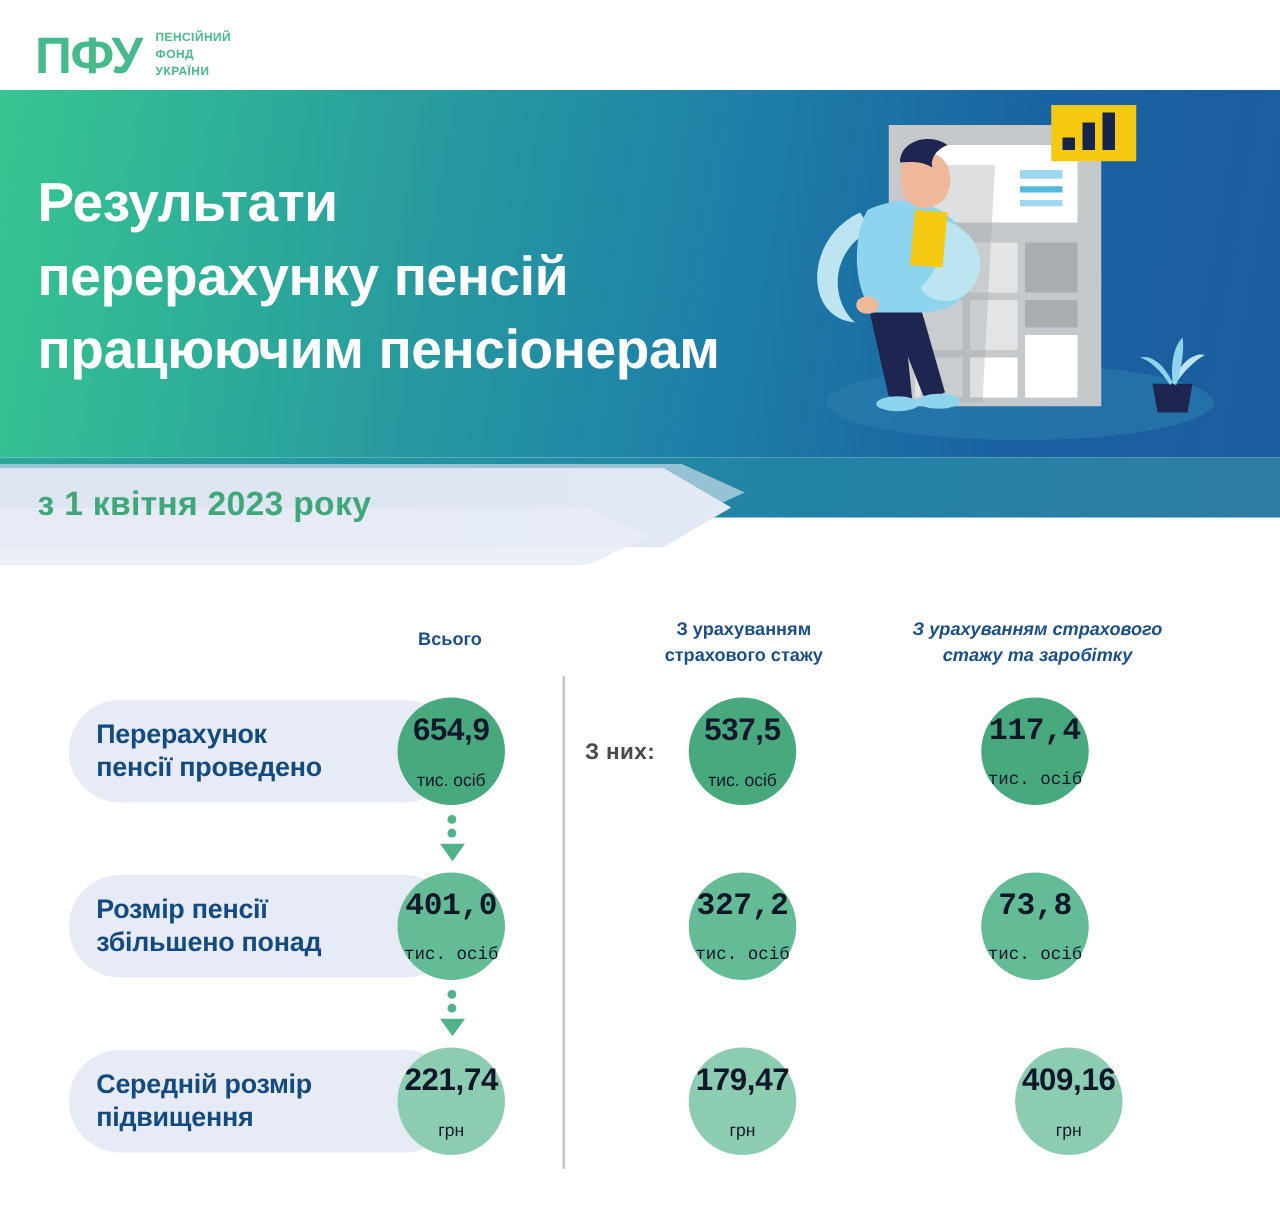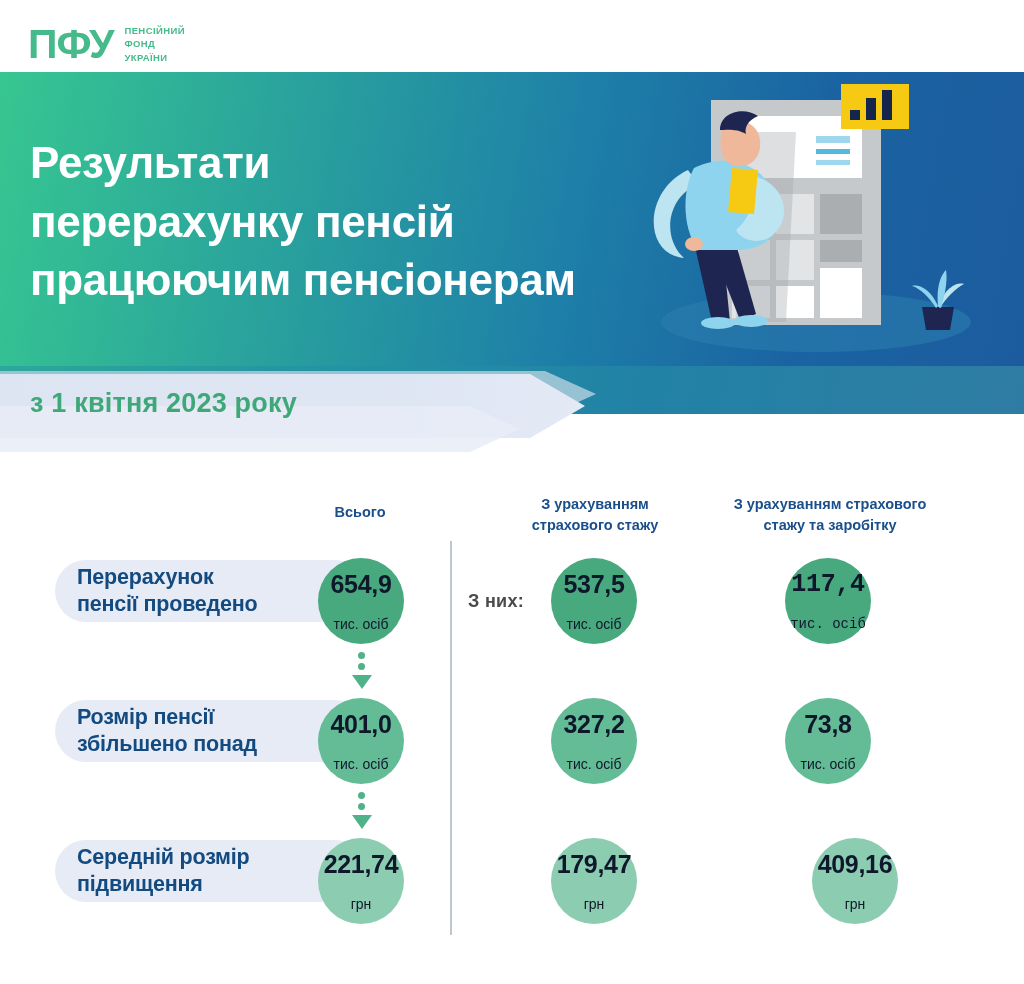--- a/index.html
+++ b/index.html
@@ -136,21 +136,21 @@
   .col-head {
     position: absolute;
     color: #1A4F8B;
     font-size: 14.5px;
     font-weight: bold;
     line-height: 1.42;
     text-align: center;
   }
   .col-head-0 { left: 300px; top: 502px; width: 120px; }
   .col-head-1 { left: 480px; top: 494px; width: 230px; }
-  .col-head-2 { left: 705px; top: 494px; width: 250px; }
+  .col-head-2 { left: 705px; top: 494px; width: 250px; font-style: italic; }
 
   .divider {
     position: absolute;
     left: 450px;
     top: 541px;
     width: 1.6px;
     height: 394px;
     background: #BFC6CE;
   }
 
@@ -162,21 +162,21 @@
     font-size: 18px;
     font-weight: bold;
     letter-spacing: .3px;
   }
 
   
   .pill {
     position: absolute;
     left: 55px;
     width: 310px;
-    height: 62px;
+    height: 82px;
     background: #E6EBF6;
     border-radius: 41px;
     display: flex;
     align-items: center;
   }
   .pill-text {
     padding-left: 22px;
     color: #134A80;
     font-size: 21.5px;
     font-weight: bold;
@@ -212,21 +212,21 @@
     line-height: 1;
   }
 
   
   .c-r1 { width: 86px; height: 86px; top: 558px; background: #48A97E; }
   .c-r1.k0 { left: 318px; }
   .c-r1.k1 { left: 551px; }
   .c-r1.k2 { left: 785px; font-family: Liberation Mono, monospace; }
 
   
-  .c-r2 { width: 86px; height: 86px; top: 698px; background: #64BC97; }
+  .c-r2 { width: 86px; height: 86px; top: 698px; background: #64BC97; font-family: Liberation Mono, monospace; }
   .c-r2.k0 { left: 318px; }
   .c-r2.k1 { left: 551px; }
   .c-r2.k2 { left: 785px; }
 
   
   .c-r3 { width: 86px; height: 86px; top: 838px; background: #8CCDB2; }
   .c-r3.k0 { left: 318px; }
   .c-r3.k1 { left: 551px; }
   .c-r3.k2 { left: 812px; }
 

